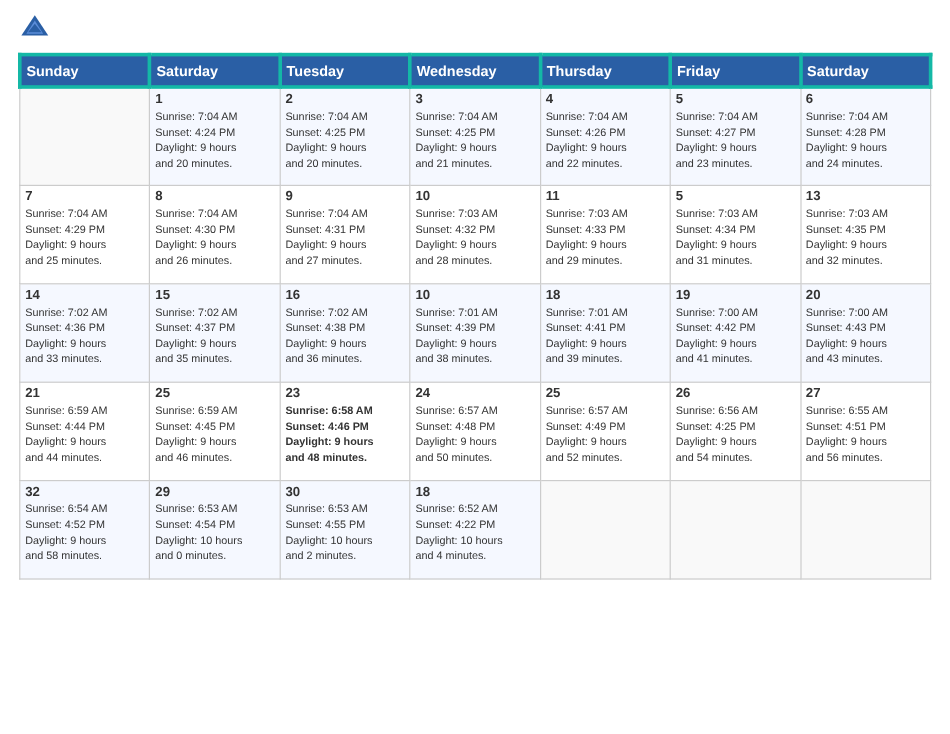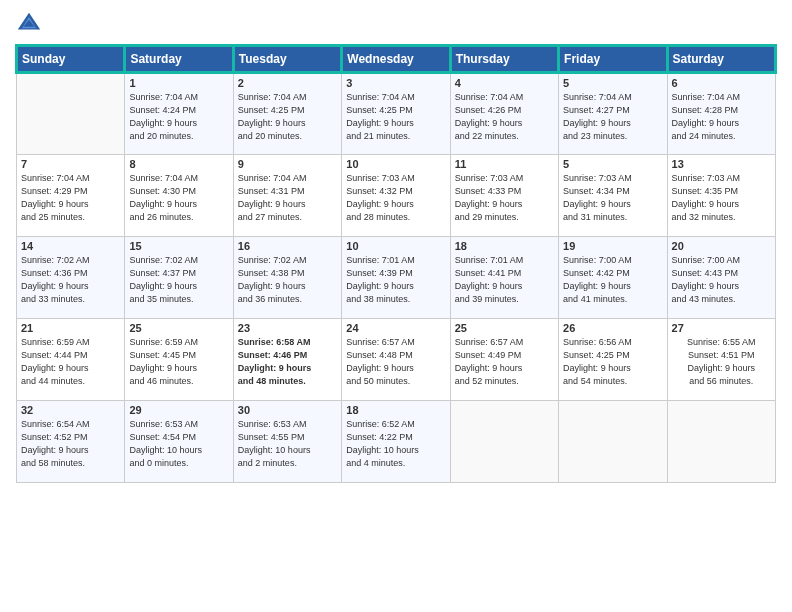--- a/index.html
+++ b/index.html
@@ -318,21 +318,21 @@
           </td>
           <td>
             <div class="day-num">26</div>
             <div class="day-info" style="white-space: pre-line;">Sunrise: 6:56 AM
 Sunset: 4:25 PM
 Daylight: 9 hours
 and 54 minutes.</div>
           </td>
           <td>
             <div class="day-num">27</div>
-            <div class="day-info" style="white-space: pre-line; text-align: center;">Sunrise: 6:55 AM
+            <div class="day-info" style="white-space: pre-line;">Sunrise: 6:55 AM
 Sunset: 4:51 PM
 Daylight: 9 hours
 and 56 minutes.</div>
           </td>
         </tr>
         <tr>
           <td>
             <div class="day-num">32</div>
             <div class="day-info" style="white-space: pre-line;">Sunrise: 6:54 AM
 Sunset: 4:52 PM

